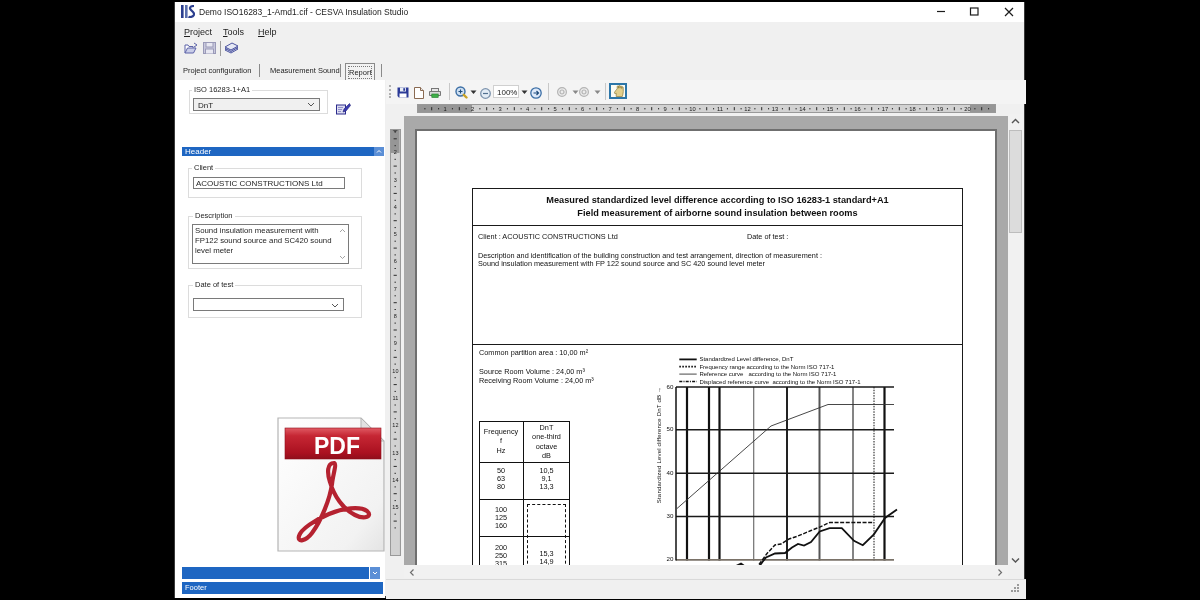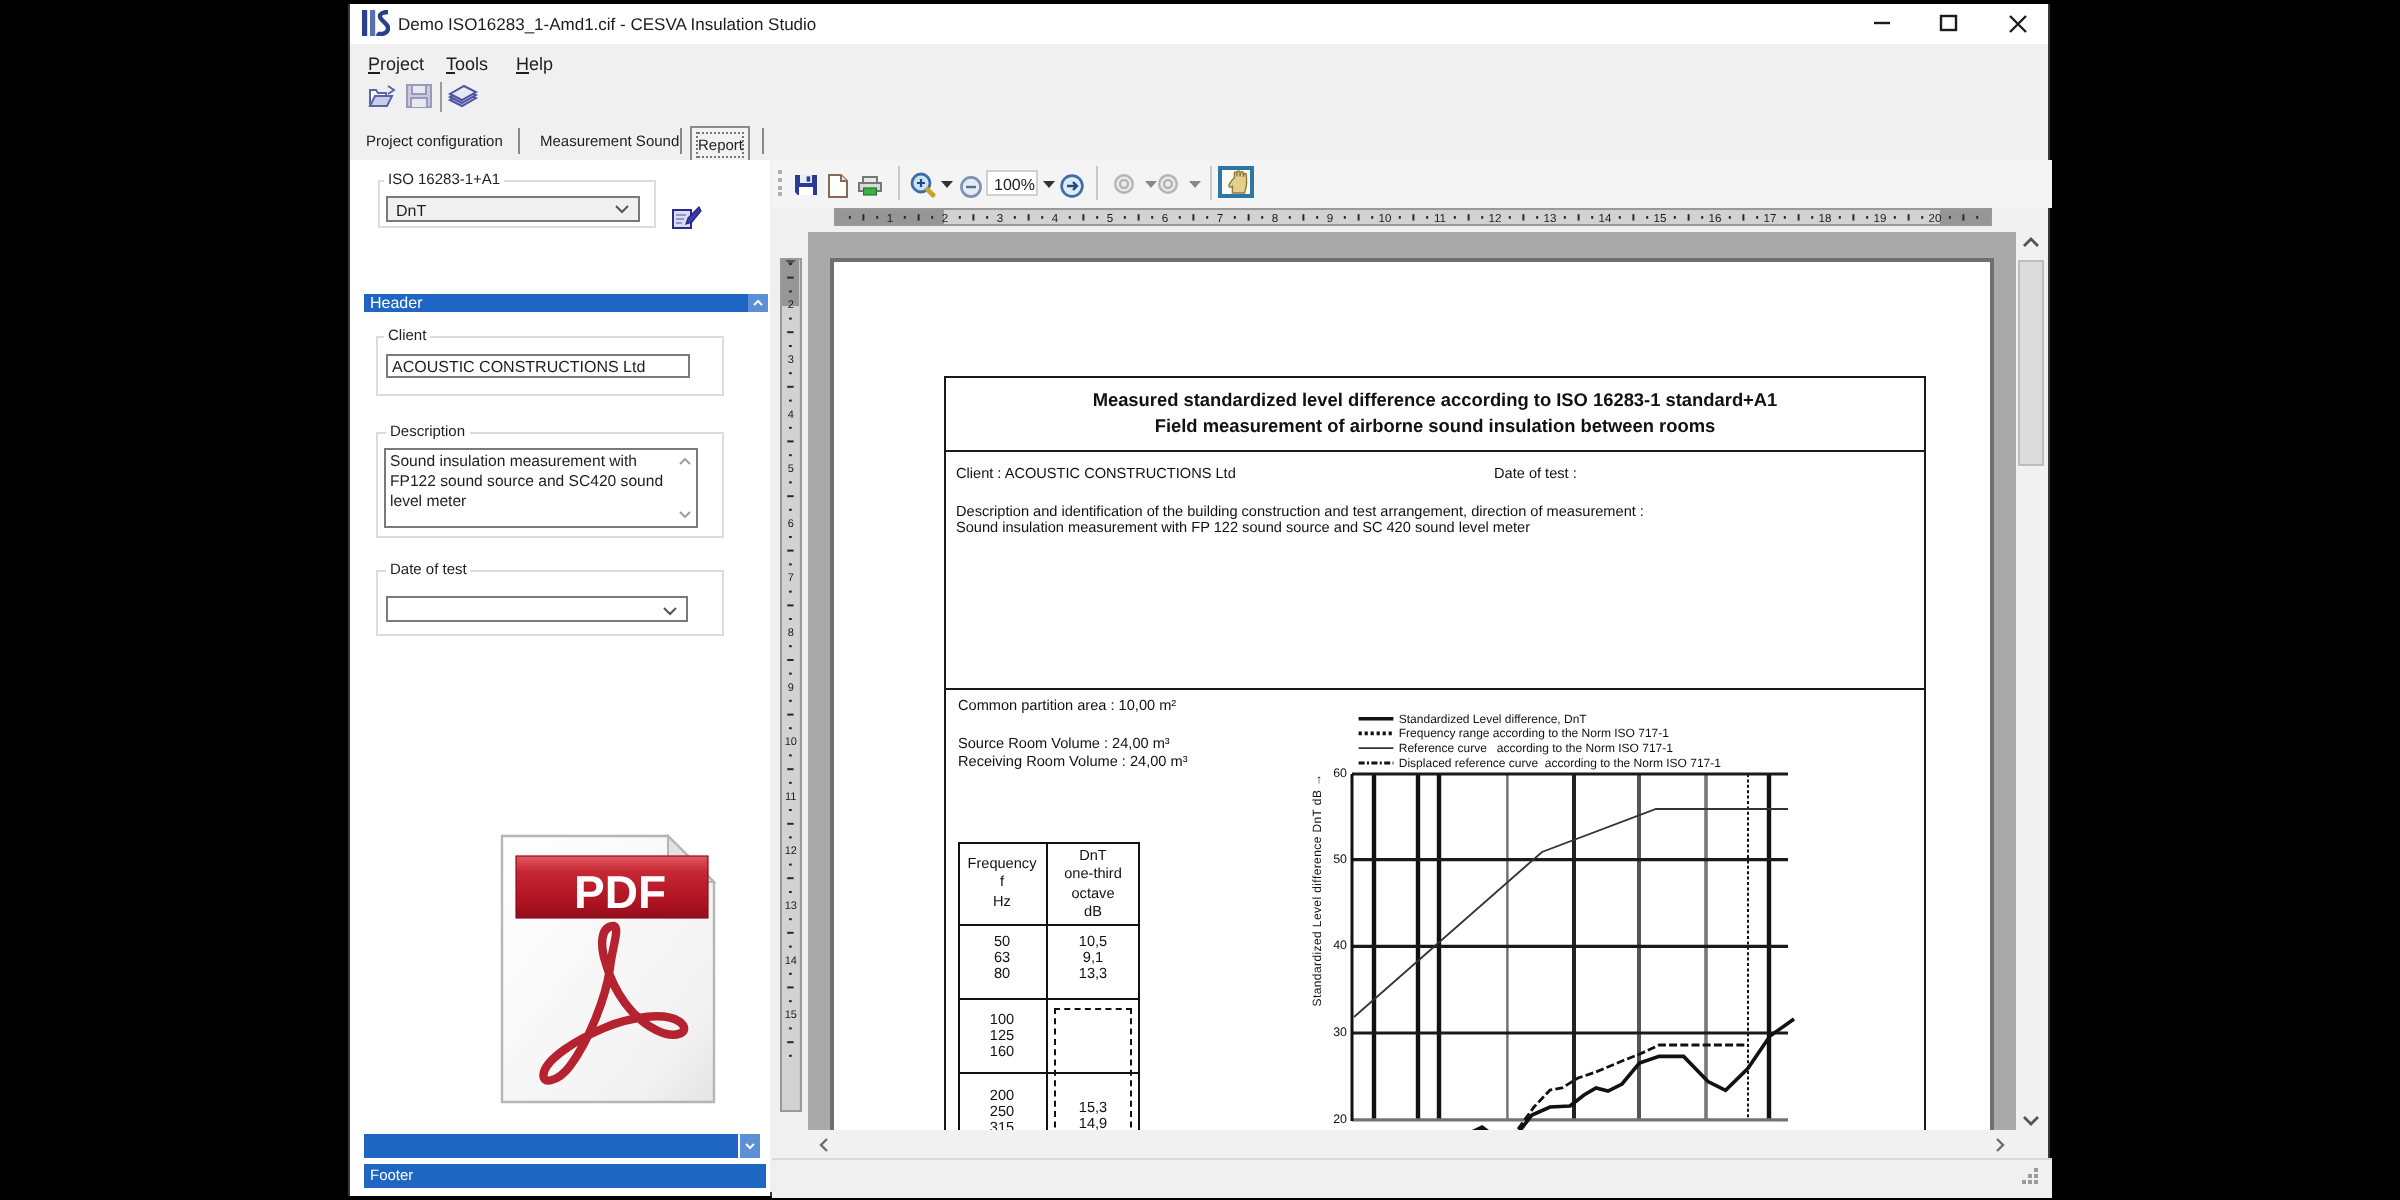--- a/index.html
+++ b/index.html
@@ -155,21 +155,21 @@
     </div>
 
     <div class="abs grouplabel" style="left:18px;top:200px;">Date of test</div>
     <div class="abs groupbox" style="left:13px;top:205px;width:174px;height:33px;"></div>
     <div class="abs" style="left:18px;top:218px;width:151px;height:13px;border:1px solid #7a7a7a;box-sizing:border-box;background:#fff;">
       <svg class="abs" style="right:4px;top:4px;" width="8" height="6">
           <path d="M1 1 L4 4 L7 1" stroke="#555" stroke-width="1" fill="none"></path>
         </svg>
     </div>
 
-    <div class="abs" style="left:75px;top:337px;width:109px;height:135px;">
+    <div class="abs" style="left:102px;top:337px;width:109px;height:135px;">
       <svg width="109" height="135" viewBox="0 0 109 135">
         <defs>
           <linearGradient id="pgrad" x1="0" y1="0" x2="1" y2="1">
             <stop offset="0" stop-color="#ffffff"></stop>
               <stop offset="0.8" stop-color="#f2f2f2"></stop>
               <stop offset="1" stop-color="#e4e4e4"></stop>
           </linearGradient>
           <linearGradient id="rgrad" x1="0" y1="0" x2="0" y2="1">
             <stop offset="0" stop-color="#e05a63"></stop>
               <stop offset="0.25" stop-color="#c62734"></stop>

